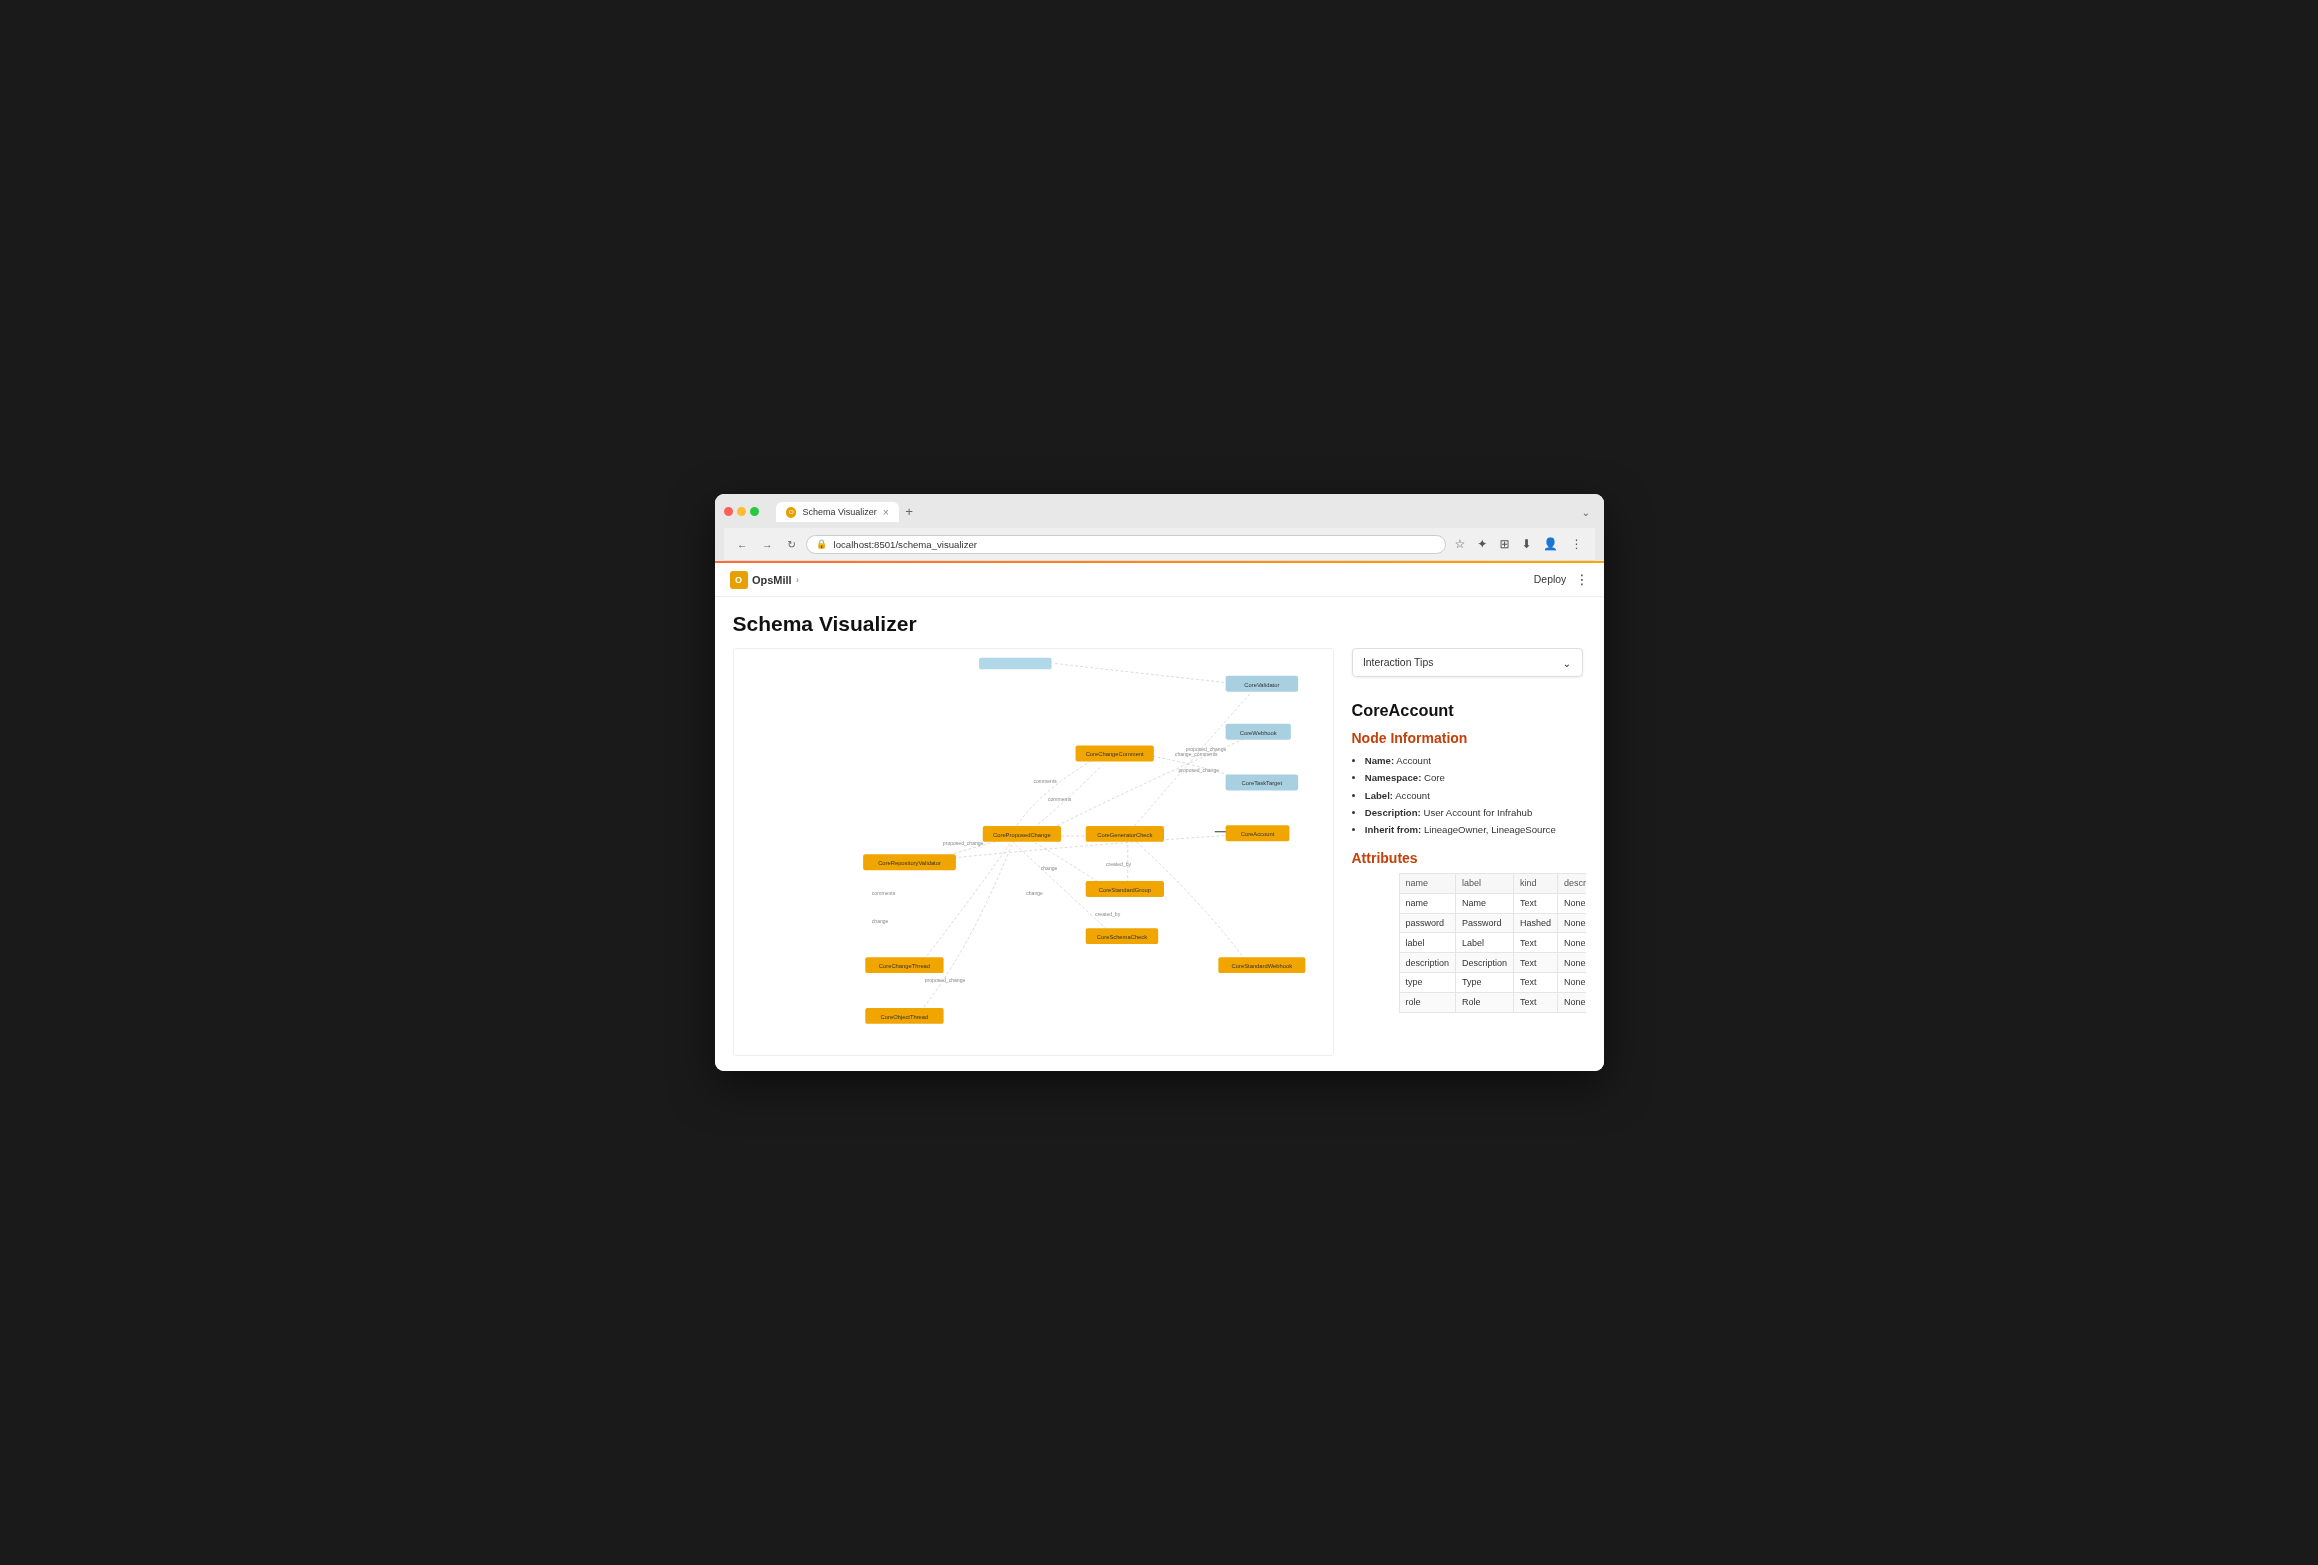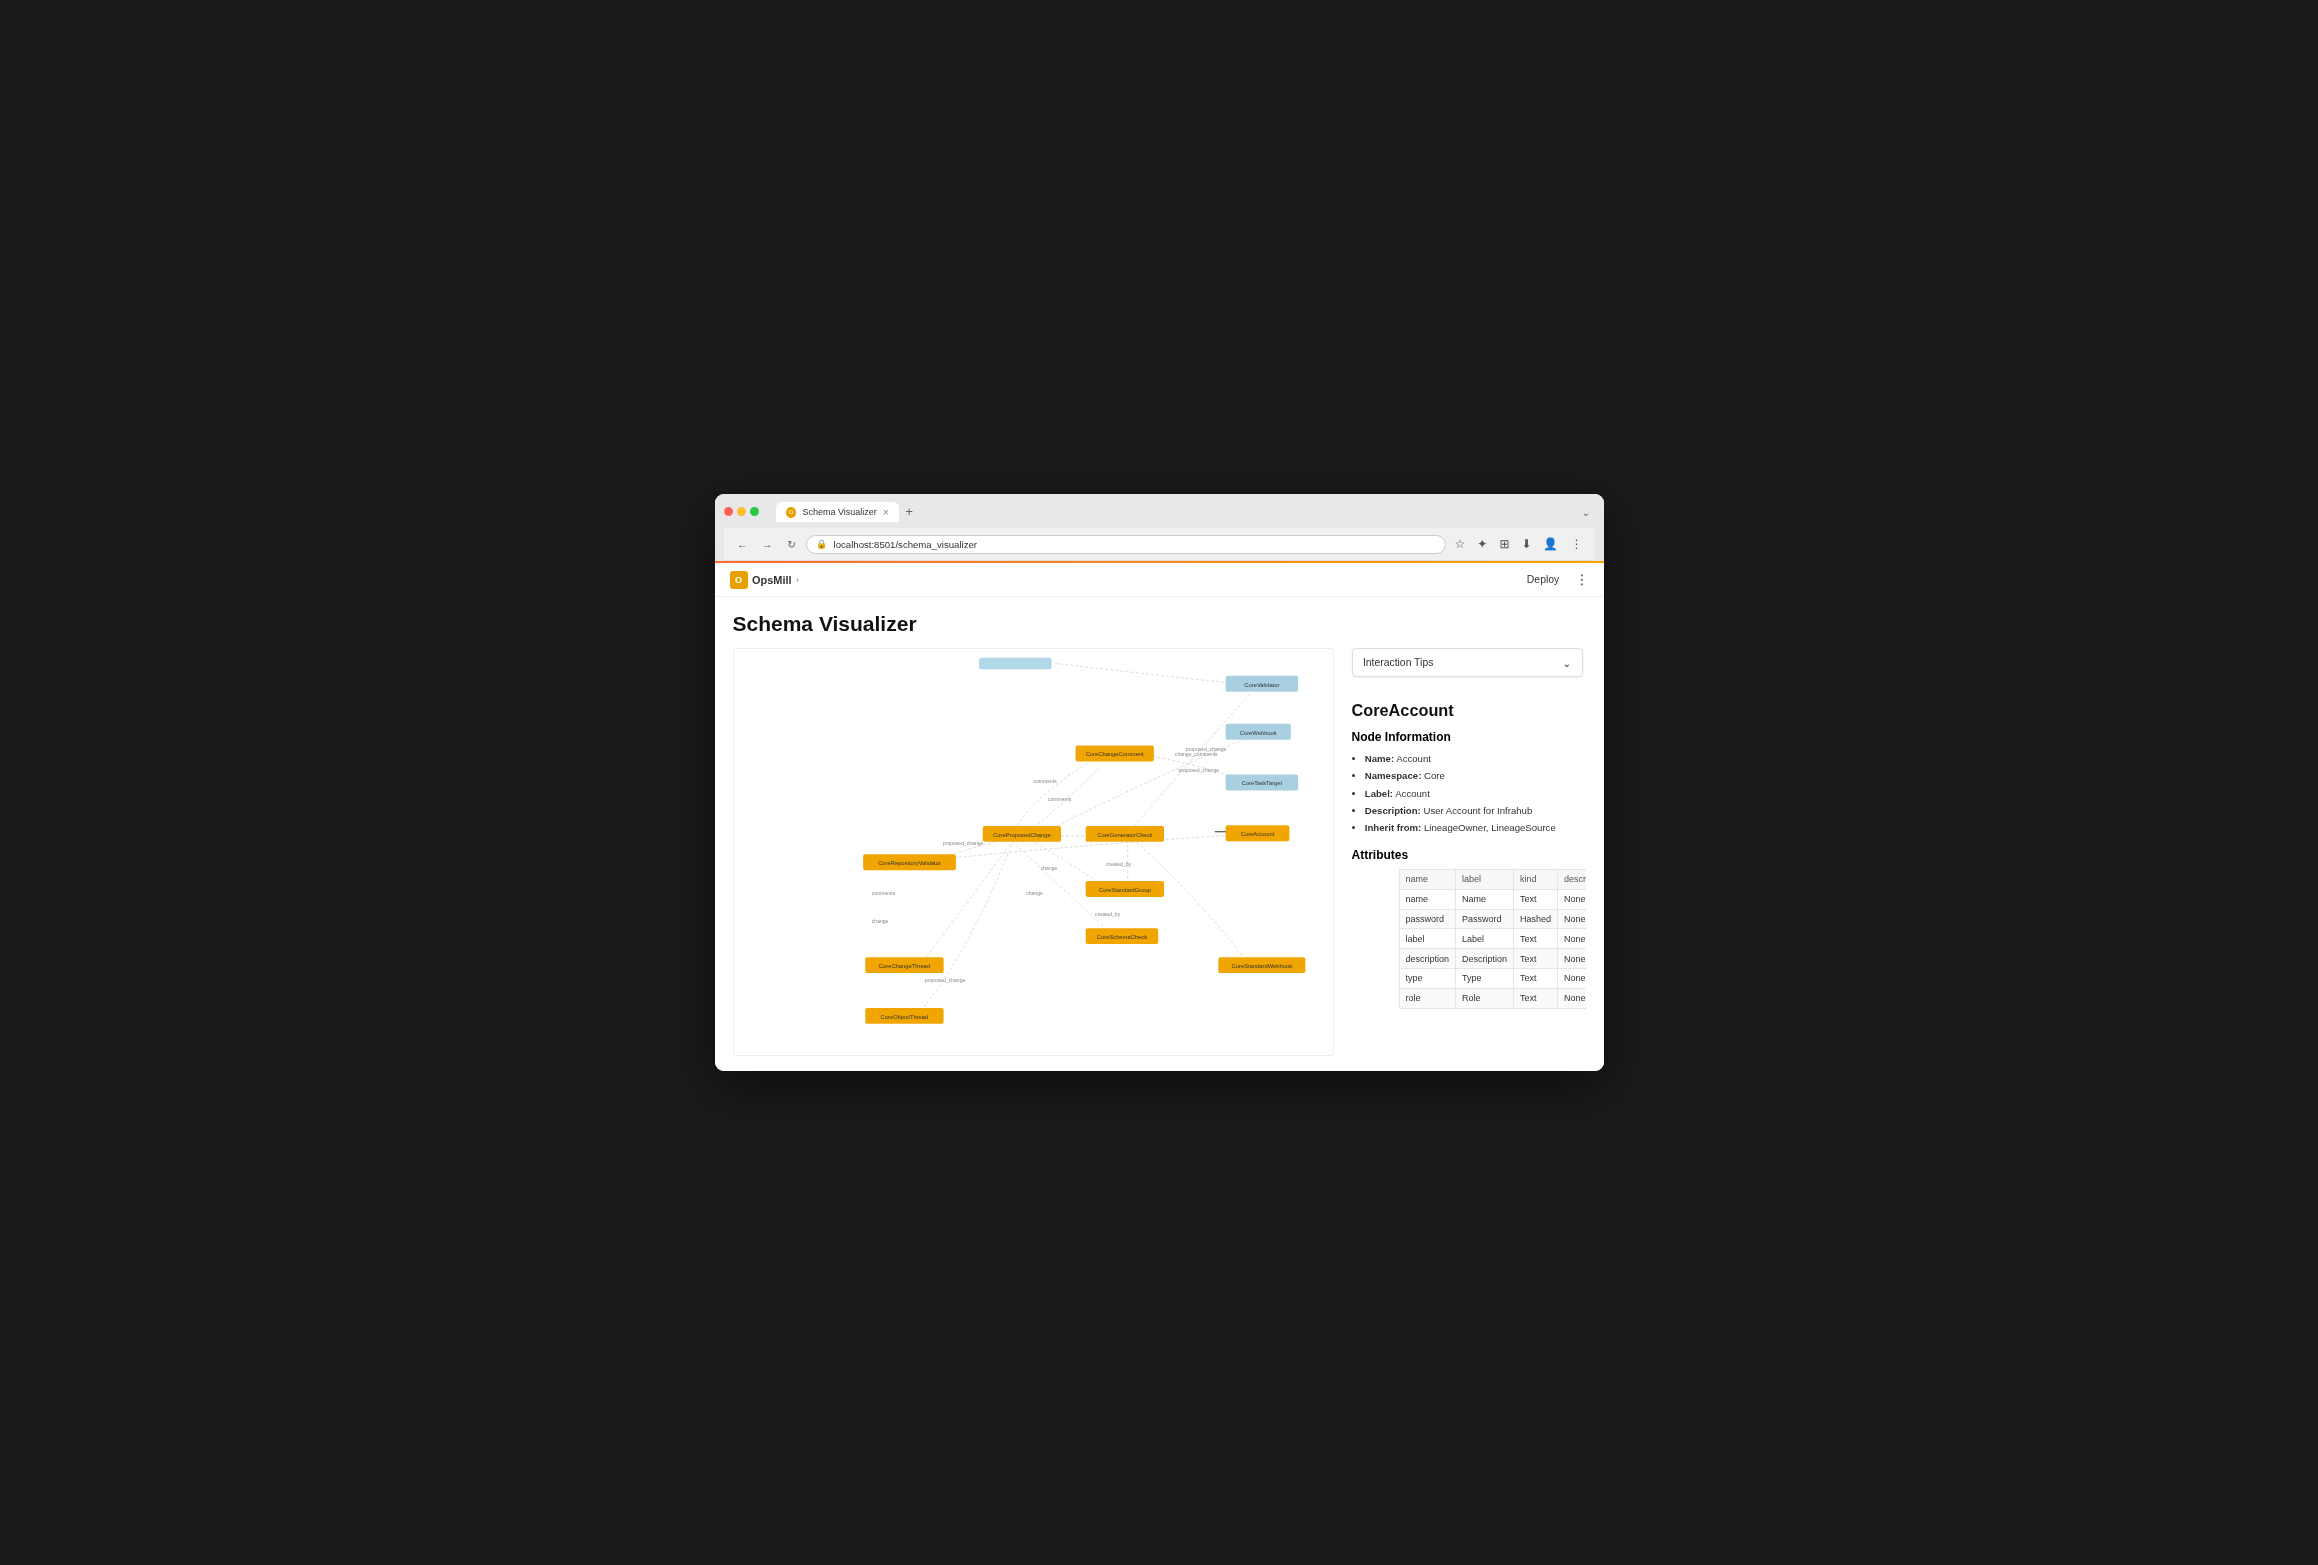--- a/index.html
+++ b/index.html
@@ -198,21 +198,21 @@
     }
 
     .breadcrumb-chevron {
       color: #999;
       font-size: 9px;
     }
 
     .header-actions {
       display: flex;
       align-items: center;
-      gap: 16px;
+      gap: 9px;
       color: #555;
     }
 
     .deploy-btn {
       font-size: 10.4px;
       color: #333;
       background: none;
       border: none;
       cursor: pointer;
       font-weight: 500;
@@ -299,23 +299,23 @@
     }
 
     .node-title {
       font-size: 16.3px;
       font-weight: 700;
       color: #111;
       margin-bottom: 10.4px;
     }
 
     .section-title {
-      font-size: 12px;
+      font-size: 14px;
       font-weight: 700;
-      color: #000000;
+      color: #c2410c;
       margin-bottom: 7.4px;
     }
 
     .info-list {
       list-style: disc;
       padding-left: 13.3px;
       margin-bottom: 12px;
     }
 
     .info-list li {

